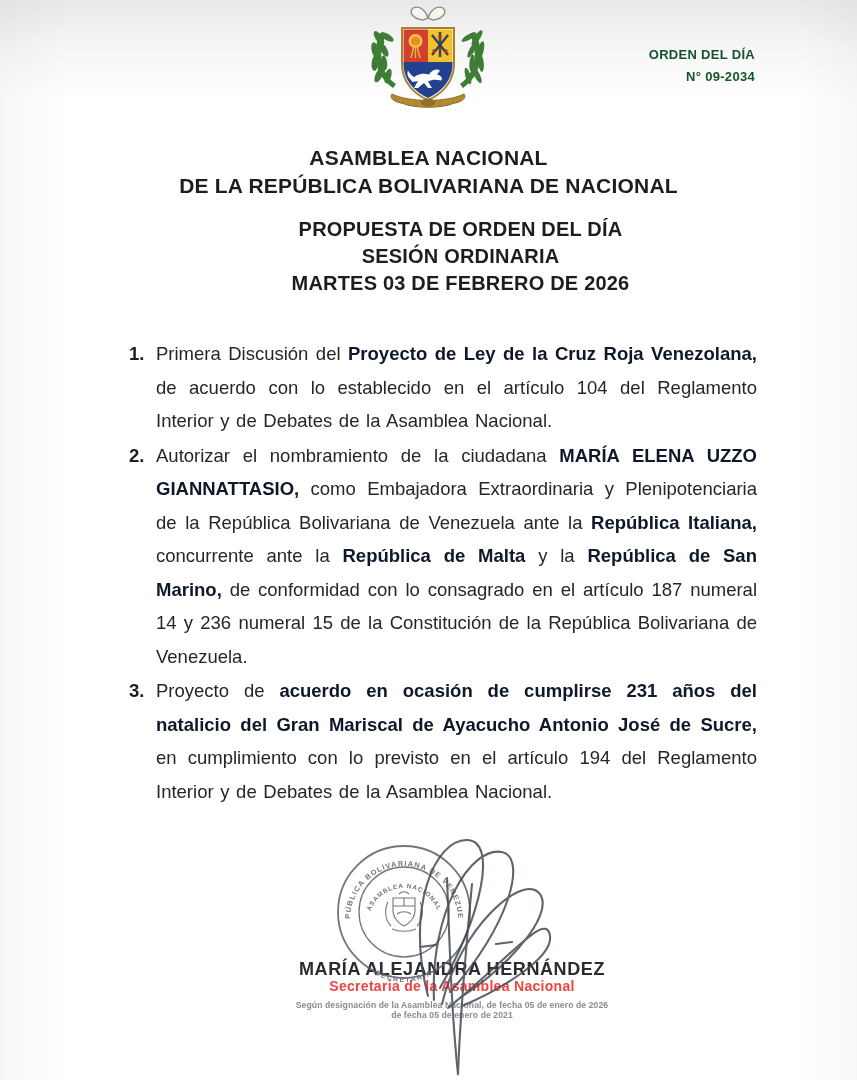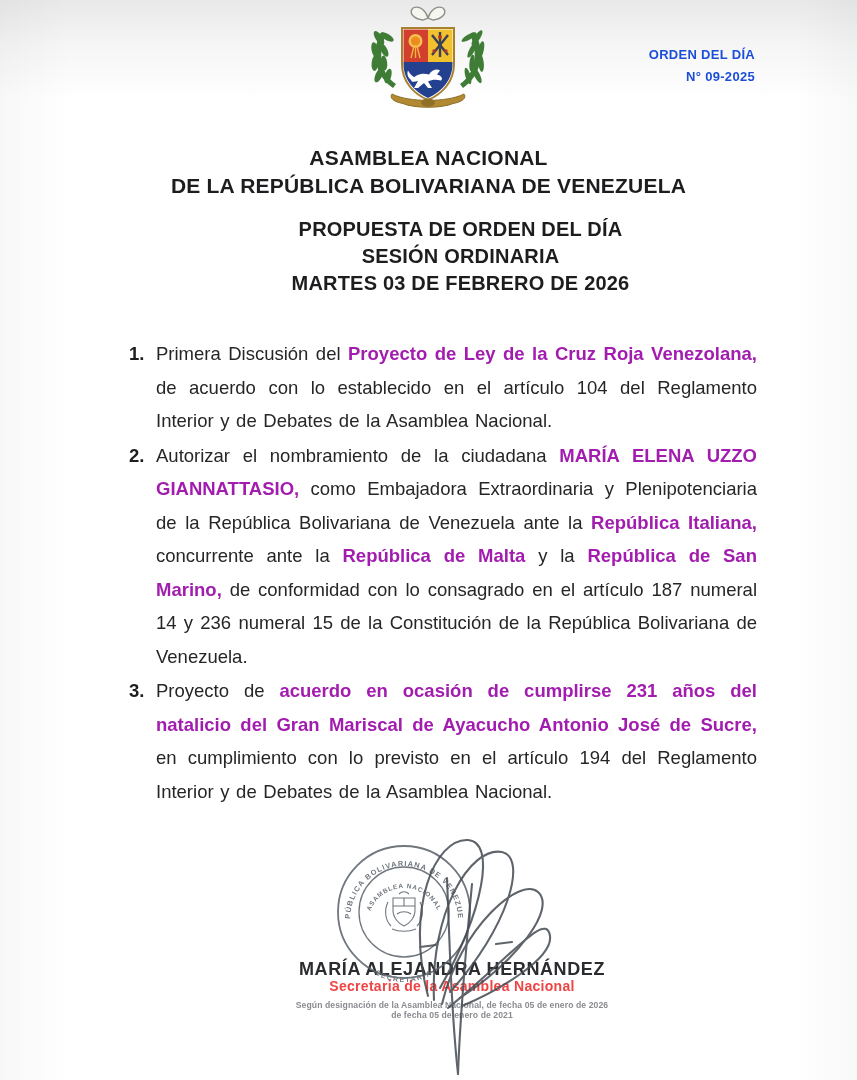--- a/index.html
+++ b/index.html
@@ -14,42 +14,42 @@
   .page .shade{
     position:absolute;inset:0;pointer-events:none;
     background:
       linear-gradient(180deg, rgba(70,70,80,0.12) 0px, rgba(70,70,80,0.05) 45px, rgba(255,255,255,0) 100px),
       linear-gradient(90deg, rgba(70,70,80,0.04) 0px, rgba(255,255,255,0) 70px),
       linear-gradient(270deg, rgba(70,70,80,0.04) 0px, rgba(255,255,255,0) 60px);
   }
   .coat{position:absolute;left:362px;top:6px;}
   .doc-ref{
     position:absolute;top:44px;right:102px;
-    text-align:right;color:#1d4ed8;
+    text-align:right;color:#14532d;
     font-size:13px;line-height:22px;font-weight:600;letter-spacing:.3px;
   }
   .org-title{
     position:absolute;top:144px;left:0;width:857px;
     text-align:center;font-weight:700;color:#1d1d1f;
     font-size:21px;line-height:28px;letter-spacing:.2px;
   }
   .session-block{
     position:absolute;top:216px;left:0;width:857px;
     text-align:center;font-weight:700;color:#1d1d1f;
     font-size:20px;line-height:27px;letter-spacing:.2px;padding-left:32px;
   }
   ul.agenda{
     position:absolute;top:337px;left:129px;width:628px;
     margin:0;padding:0;list-style:none;
     color:#262626;font-size:18.5px;line-height:33.5px;
   }
   ul.agenda li{position:relative;padding-left:27px;margin:0 0 1px 0;}
   ul.agenda .num{position:absolute;left:0;top:0;font-weight:700;color:#1e1e1e;}
   ul.agenda p{margin:0;text-align:justify;word-spacing:1.5px;}
-  ul.agenda p span.b{font-weight:700;color:#a21caf;}
+  ul.agenda p span.b{font-weight:700;color:#0f172a;}
   .sig-text{
     position:absolute;top:961px;left:152px;width:600px;
     text-align:center;color:#2f3033;
   }
   .sig-name{font-size:18px;font-weight:700;letter-spacing:.6px;line-height:16px;color:#2b2c2f;}
   .sig-role{font-size:14px;font-weight:700;letter-spacing:.3px;line-height:15px;margin-top:2px;color:#ef4444;}
   .sig-notes{margin-top:7px;font-size:8.6px;font-weight:700;line-height:9.6px;color:#8a8b90;letter-spacing:.1px;}
   .sigsvg{position:absolute;left:300px;top:818px;pointer-events:none;}
   .stamp-ring-text{fill:#5d646d;font-family:"Liberation Sans",sans-serif;font-weight:700;}
 </style>
@@ -111,26 +111,26 @@
 
     <path d="M49 75 C53 68.5 60 66.5 67 68.5 C70 63.5 75 62.5 78 64.5 L75 68.5 C79 69.5 81.5 72.5 79 74.5 C74 73.5 70 73.5 66 75.5 L70 82 L66 82 L62 77 L56 82 L52 82 L56 75 C53 76 50 76 49 75 Z" fill="#ffffff"></path>
     <path d="M50 74.5 C46 72 44.5 68 46 64.5 C48 68 50.5 70.5 53 71.5 Z" fill="#ffffff"></path>
 
     <path d="M30 88 C46 96.5 86 96.5 102 88 C105 92 100 96 91 97.5 C80 102.5 52 102.5 41 97.5 C32 96 27 92 30 88 Z" fill="#b28a33" stroke="#8f6f26" stroke-width="1"></path>
     <ellipse cx="66" cy="96.5" rx="7" ry="4" fill="#8f6f26"></ellipse>
   </svg>
 
   <div class="doc-ref">
     <div>ORDEN DEL DÍA</div>
-    <div>N° 09-2025</div>
+    <div>N° 09-2034</div>
   </div>
 
   <div class="org-title">
     <div>ASAMBLEA NACIONAL</div>
-    <div>DE LA REPÚBLICA BOLIVARIANA DE VENEZUELA</div>
+    <div>DE LA REPÚBLICA BOLIVARIANA DE NACIONAL</div>
   </div>
 
   <div class="session-block">
     <div>PROPUESTA DE ORDEN DEL DÍA</div>
     <div>SESIÓN ORDINARIA</div>
     <div>MARTES 03 DE FEBRERO DE 2026</div>
   </div>
 
   <ul class="agenda">
     <li>

